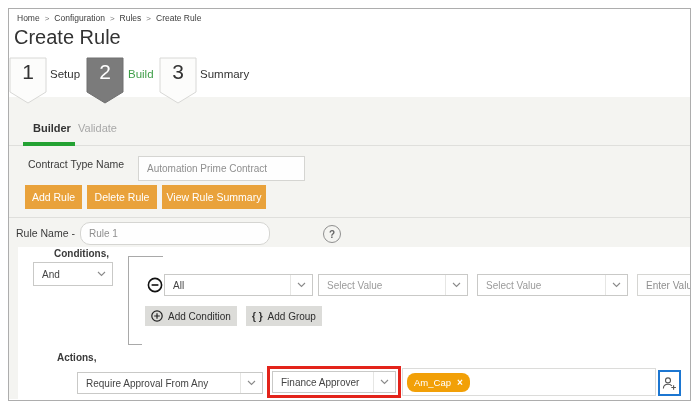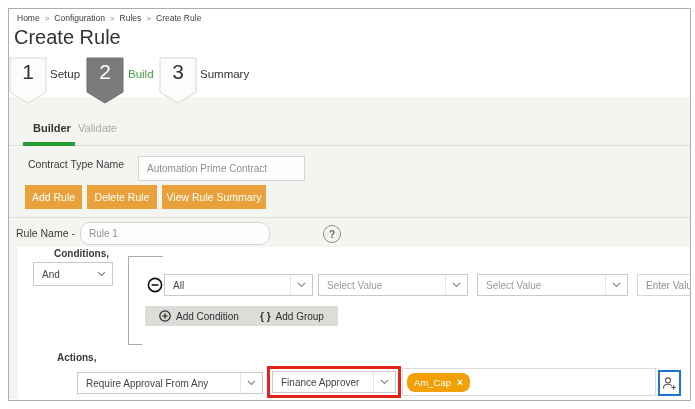--- a/index.html
+++ b/index.html
@@ -25,21 +25,21 @@
   #tab-underline{left:23px;top:142px;width:52px;height:4px;background:#24A233;z-index:2;}
   .hline{height:1px;background:#DFDFDC;}
   
   .input{background:#FEFEFE;border:1px solid #D5D5D2;font-size:10px;color:#8F8F8F;display:flex;align-items:center;padding-left:8px;box-sizing:border-box;white-space:nowrap;overflow:hidden;}
   .dd{background:#fff;border:1px solid #C9C9C7;display:flex;align-items:center;font-size:10px;color:#444;box-sizing:border-box;}
   .dd .txt{flex:1;padding-left:8px;white-space:nowrap;overflow:hidden;}
   .dd.ph .txt{color:#9B9B9B;}
   .dd .caret{width:21px;align-self:stretch;display:flex;align-items:center;justify-content:center;border-left:1px solid #E6E6E4;}
   .dd.nosep .caret{border-left:none;}
   .btn-orange{background:#E9A23B;color:#fff;font-size:10.5px;height:24px;display:flex;align-items:center;justify-content:center;cursor:pointer;}
-  .btn-gray{background:#DCDCD9;color:#2e2e2e;font-size:10px;height:20px;display:flex;align-items:center;gap:5px;padding:0 14px;cursor:pointer;}
+  .btn-gray{background:#DCDCD9;color:#2e2e2e;font-size:10px;height:20px;display:flex;align-items:center;gap:5px;padding:0 6px;cursor:pointer;}
   .label{color:#3a3a3a;font-size:10.5px;white-space:nowrap;}
   .sublabel{color:#3a3a3a;font-size:10px;font-weight:bold;white-space:nowrap;}
   
   #rule-card{left:18px;top:247px;width:672px;height:152px;background:#fff;overflow:hidden;}
   .bracket{background:#A9A9A9;}
   #help-circle{left:323px;top:225px;width:16px;height:16px;border:1px solid #8f8f8f;border-radius:50%;color:#666;font-size:10px;font-weight:bold;display:flex;align-items:center;justify-content:center;}
   
   #tag{left:4px;top:4px;height:19px;background:#F2A007;color:#fff;font-size:9.5px;display:flex;align-items:center;gap:6px;padding:0 7px;border-radius:8px;}
   #tag .x{font-size:10px;font-weight:bold;cursor:pointer;}
   #red-box{border:3px solid #E3231A;box-sizing:border-box;}

